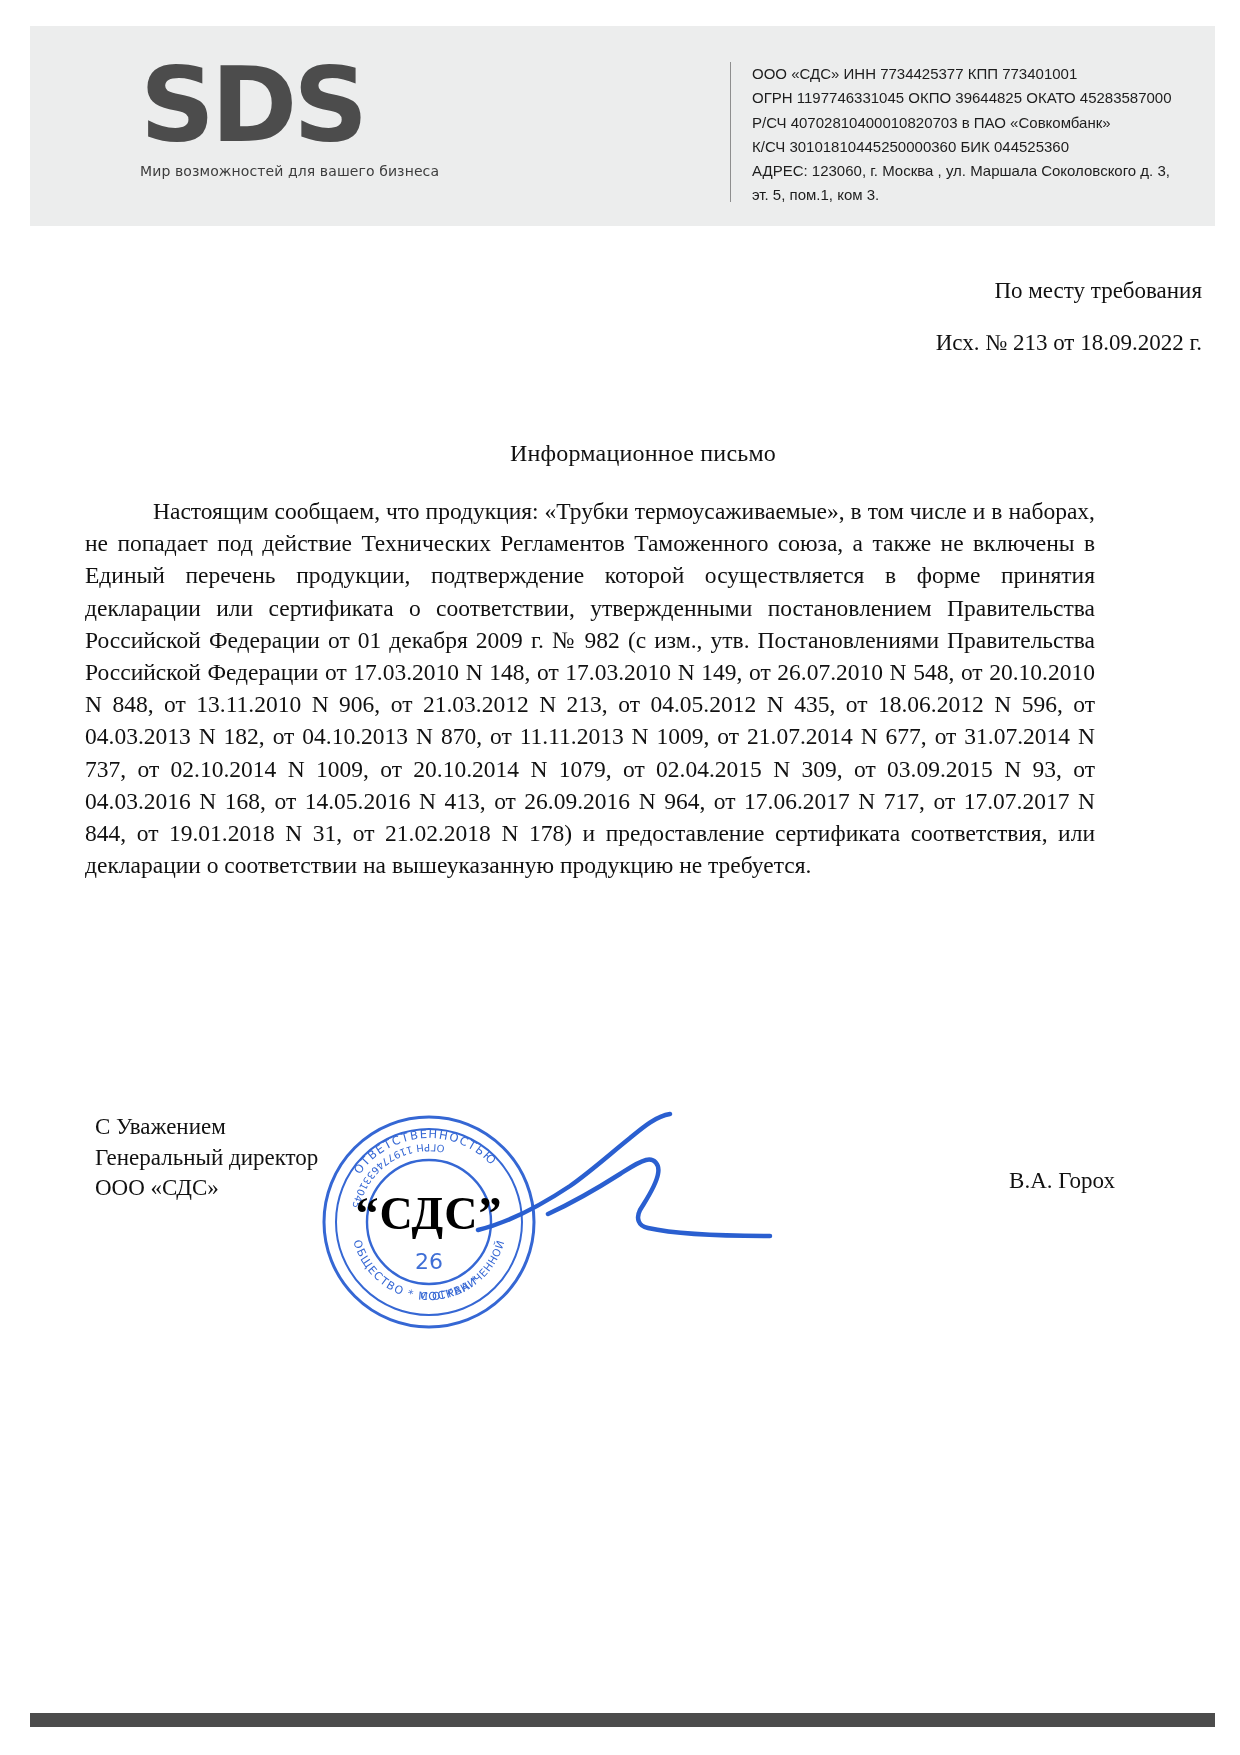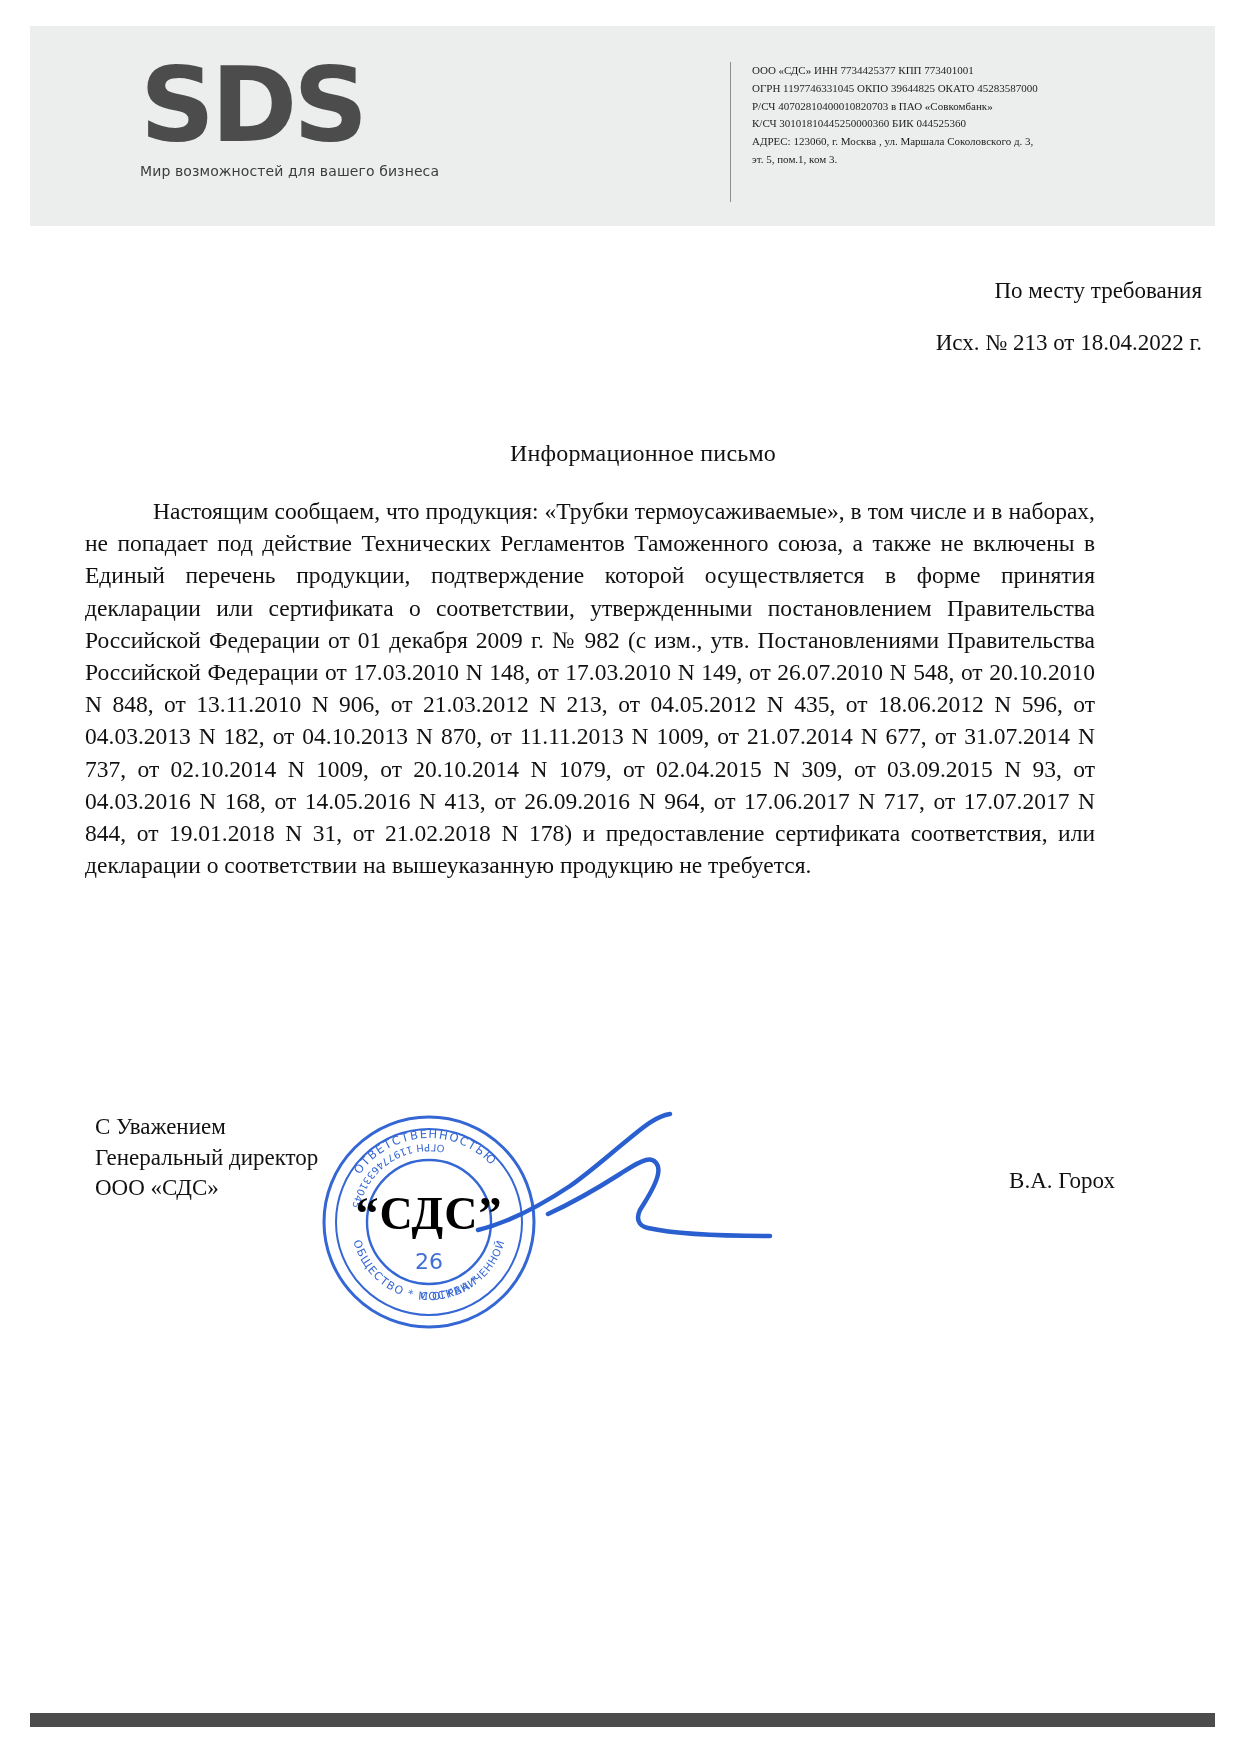--- a/index.html
+++ b/index.html
@@ -56,22 +56,22 @@
     width: 1px;
     height: 140px;
     background: #8e8e8e;
   }
 
   .requisites {
     position: absolute;
     left: 722px;
     top: 36px;
     width: 470px;
-    font-family: Liberation Serif, serif;
-    font-size: 11px;
+    font-family: Liberation Sans, sans-serif;
+    font-size: 15px;
     line-height: 1.62;
     color: #1d1d1d;
   }
   .requisites div { white-space: nowrap; }
 
   
   .to-whom {
     position: absolute;
     right: 38px;
     top: 278px;
@@ -194,21 +194,21 @@
     <div>ОГРН 1197746331045    ОКПО 39644825    ОКАТО 45283587000</div>
     <div>Р/СЧ 40702810400010820703 в ПАО «Совкомбанк»</div>
     <div>К/СЧ 30101810445250000360    БИК 044525360</div>
     <div>АДРЕС: 123060, г. Москва , ул. Маршала Соколовского д. 3,</div>
     <div>эт. 5, пом.1, ком 3.</div>
   </div>
 
 </div>
 
 <div class="to-whom">По месту требования</div>
-<div class="out-number">Исх. № 213 от 18.04.2022 г.</div>
+<div class="out-number">Исх. № 213 от 18.09.2022 г.</div>
 
 <div class="doc-title">Информационное письмо</div>
 
 <div class="body-text">
   <p class="para-main">Настоящим сообщаем, что продукция: «Трубки термоусаживаемые», в том числе и в наборах, не попадает под действие Технических Регламентов Таможенного союза, а также не включены в Единый перечень продукции, подтверждение которой осуществляется в форме принятия декларации или сертификата о соответствии, утвержденными постановлением Правительства Российской Федерации от 01 декабря 2009 г. № 982 (с изм., утв. Постановлениями Правительства Российской Федерации от 17.03.2010 N 148, от 17.03.2010 N 149, от 26.07.2010 N 548, от 20.10.2010 N 848, от 13.11.2010 N 906, от 21.03.2012 N 213, от 04.05.2012 N 435, от 18.06.2012 N 596, от 04.03.2013 N 182, от 04.10.2013 N 870, от 11.11.2013 N 1009, от 21.07.2014 N 677, от 31.07.2014 N 737, от 02.10.2014 N 1009, от 20.10.2014 N 1079, от 02.04.2015 N 309, от 03.09.2015 N 93, от 04.03.2016 N 168, от 14.05.2016 N 413, от 26.09.2016 N 964, от 17.06.2017 N 717, от 17.07.2017 N 844, от 19.01.2018 N 31, от 21.02.2018 N 178) и предоставление сертификата соответствия, или декларации о соответствии на вышеуказанную продукцию не требуется.</p>
 </div>
 
 <div class="sign-block">
   <div>С Уважением</div>
   <div>Генеральный директор</div>

